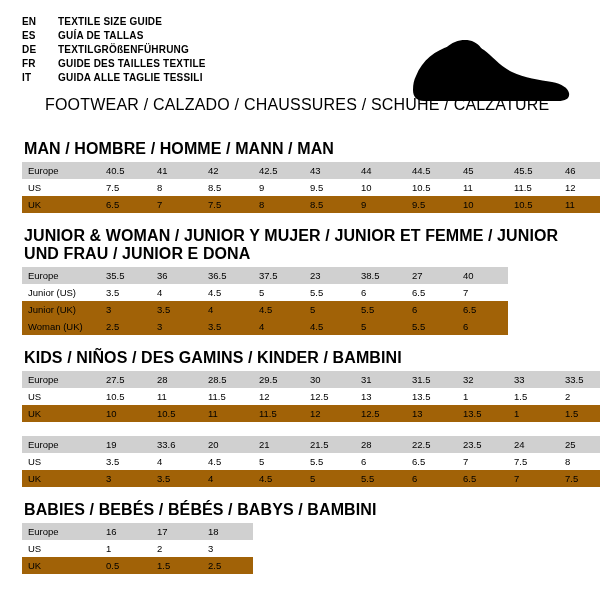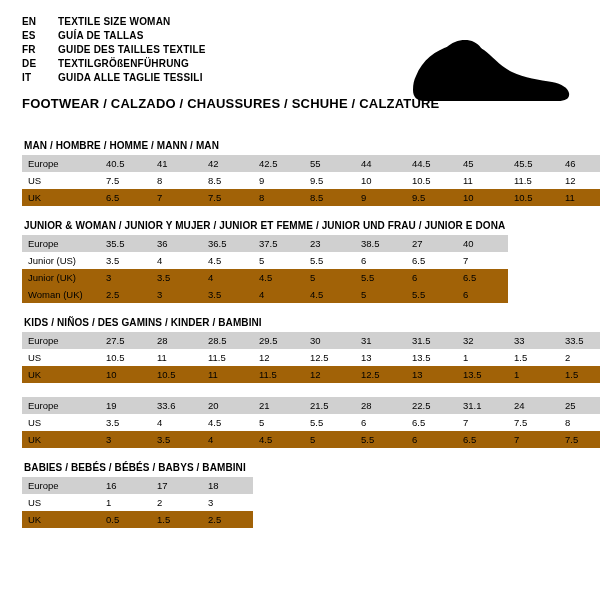--- a/index.html
+++ b/index.html
@@ -37,38 +37,39 @@
     vertical-align: top;
     white-space: nowrap;
     font-weight: bold;
   }
   .lang-code {
     width: 36px;
     font-weight: bold;
   }
   .footwear-line {
     margin-top: 10px;
-    font-size: 13px;
-    font-weight: bold;
+    font-size: 16px;
+    font-weight: normal;
     letter-spacing: 0.2px;
+    margin-left: 23px;
   }
   .shoe {
     position: absolute;
     top: 14px;
     right: 0px;
     width: 190px;
     height: 80px;
   }
 
   
   .section {
     margin-top: 14px;
   }
   .section-title {
-    font-size: 10px;
+    font-size: 16px;
     font-weight: bold;
     letter-spacing: 0.1px;
     padding: 0 0 4px 2px;
   }
   table.size {
     border-collapse: collapse;
     table-layout: fixed;
     font-size: 9.5px;
   }
   table.size td {
@@ -95,33 +96,33 @@
 </head>
 <body>
 
 <div class="page">
 
   <div class="header">
     <table class="lang-table">
       <tbody>
         <tr>
           <td class="lang-code">EN</td>
-          <td class="lang-title">TEXTILE SIZE WOMAN</td>
+          <td class="lang-title">TEXTILE SIZE GUIDE</td>
         </tr>
         <tr>
           <td class="lang-code">ES</td>
           <td class="lang-title">GUÍA DE TALLAS</td>
         </tr>
         <tr>
+          <td class="lang-code">DE</td>
+          <td class="lang-title">TEXTILGRÖßENFÜHRUNG</td>
+        </tr>
+        <tr>
           <td class="lang-code">FR</td>
           <td class="lang-title">GUIDE DES TAILLES TEXTILE</td>
-        </tr>
-        <tr>
-          <td class="lang-code">DE</td>
-          <td class="lang-title">TEXTILGRÖßENFÜHRUNG</td>
         </tr>
         <tr>
           <td class="lang-code">IT</td>
           <td class="lang-title">GUIDA ALLE TAGLIE TESSILI</td>
         </tr>
       </tbody>
     </table>
 
     <div class="footwear-line">FOOTWEAR / CALZADO / CHAUSSURES / SCHUHE / CALZATURE</div>
 
@@ -148,21 +149,21 @@
             <col style="width: 51px;">
             <col style="width: 51px;">
           </colgroup>
           <tbody>
             <tr class="head">
               <td class="label">Europe</td>
               <td class="val">40.5</td>
               <td class="val">41</td>
               <td class="val">42</td>
               <td class="val">42.5</td>
-              <td class="val">55</td>
+              <td class="val">43</td>
               <td class="val">44</td>
               <td class="val">44.5</td>
               <td class="val">45</td>
               <td class="val">45.5</td>
               <td class="val">46</td>
             </tr>
             <tr class="">
               <td class="label">US</td>
               <td class="val">7.5</td>
               <td class="val">8</td>
@@ -330,21 +331,21 @@
           <tbody>
             <tr class="head">
               <td class="label">Europe</td>
               <td class="val">19</td>
               <td class="val">33.6</td>
               <td class="val">20</td>
               <td class="val">21</td>
               <td class="val">21.5</td>
               <td class="val">28</td>
               <td class="val">22.5</td>
-              <td class="val">31.1</td>
+              <td class="val">23.5</td>
               <td class="val">24</td>
               <td class="val">25</td>
             </tr>
             <tr class="">
               <td class="label">US</td>
               <td class="val">3.5</td>
               <td class="val">4</td>
               <td class="val">4.5</td>
               <td class="val">5</td>
               <td class="val">5.5</td>

